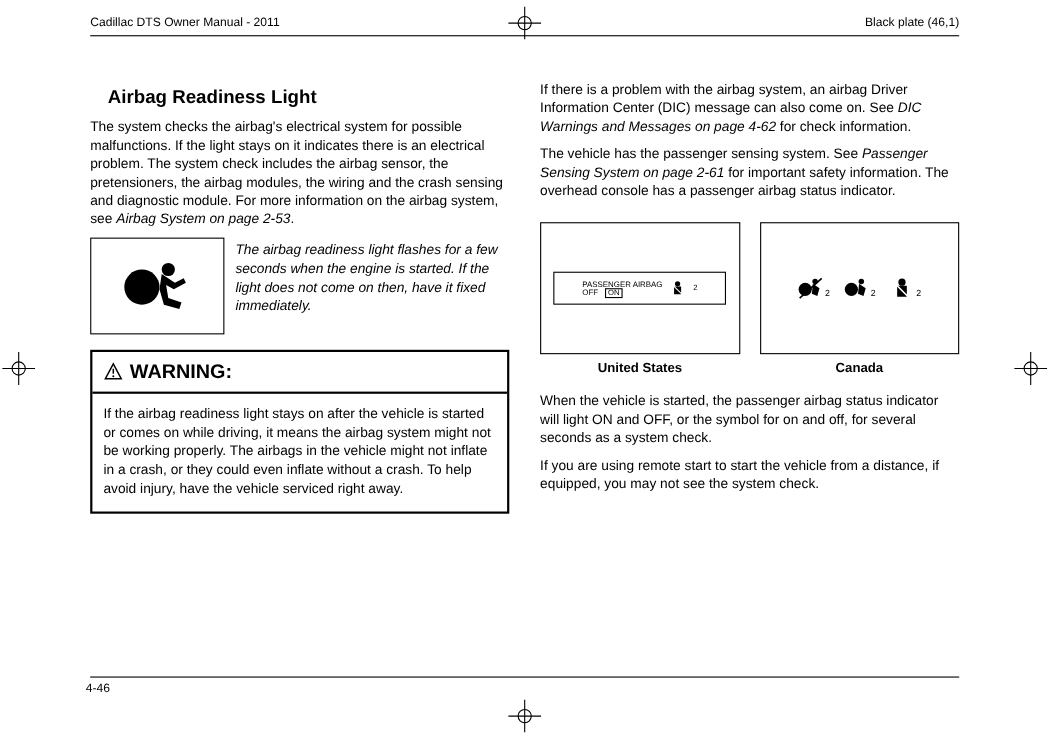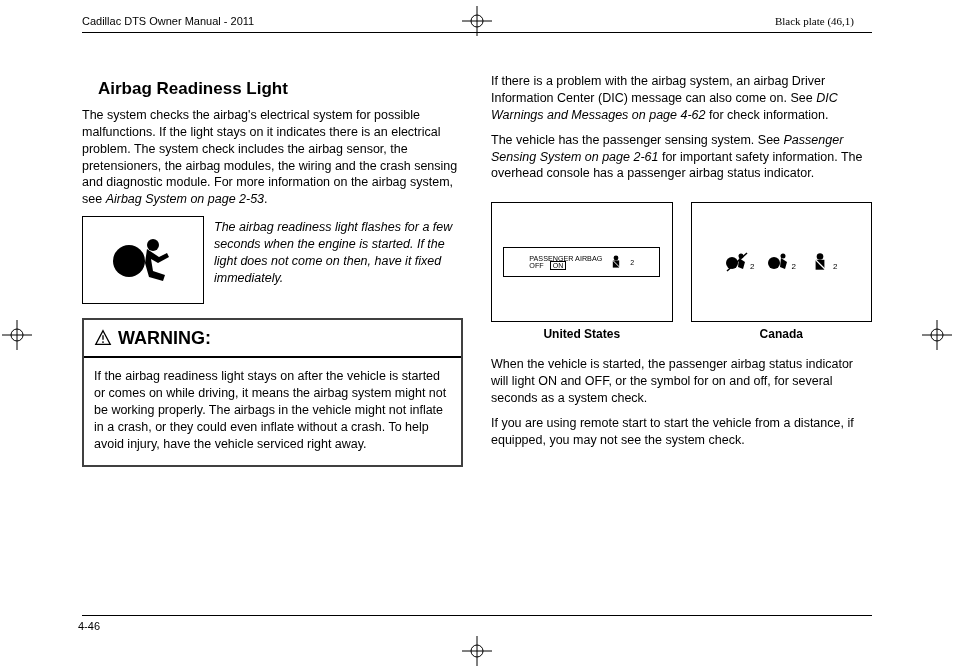--- a/index.html
+++ b/index.html
@@ -19,21 +19,21 @@
   .reg { position: absolute; width: 30px; height: 30px; }
   .reg svg { display: block; }
   .reg-top    { top: 6px;  left: 462px; }
   .reg-bottom { bottom: 2px; left: 462px; }
   .reg-left   { top: 320px; left: 2px; }
   .reg-right  { top: 320px; right: 2px; }
 
   
   .hdr { position: absolute; top: 14px; left: 82px; right: 82px; font-size: 11px; }
   .hdr-left  { position: absolute; left: 0; }
-  .hdr-right { position: absolute; right: 18px; font-family: Liberation Serif, serif; }
+  .hdr-right { position: absolute; right: 0; }
   .hdr-rule {
     position: absolute; top: 32px; left: 82px; right: 82px;
     border-top: 1px solid #000;
   }
 
   
   .content {
     position: absolute; top: 70px; left: 82px; right: 82px; bottom: 40px;
     display: flex; gap: 28px;
   }
@@ -44,21 +44,21 @@
 
   
   .airbag-row { display: flex; gap: 10px; align-items: flex-start; margin: 6px 0 14px; font-style: italic; }
   .airbag-icon {
     width: 122px; height: 88px; border: 1px solid #000; flex: 0 0 auto;
     display: flex; align-items: center; justify-content: center;
   }
   .airbag-icon svg { width: 64px; height: 50px; }
 
   
-  .warn { border: 2px solid #404040; margin-top: 6px; }
+  .warn { border: 2px solid #000000; margin-top: 6px; }
   .warn-head {
     border-bottom: 2px solid #000; padding: 6px 10px; font-weight: bold;
     font-size: 18px; display: flex; align-items: center; gap: 6px;
   }
   .warn-body { padding: 10px 10px 12px; font-size: 12.5px; border-radius: 31px; }
   .tri { width: 18px; height: 18px; }
 
   
   .figrow { display: flex; gap: 18px; margin: 20px 0 4px; }
   .fig {

